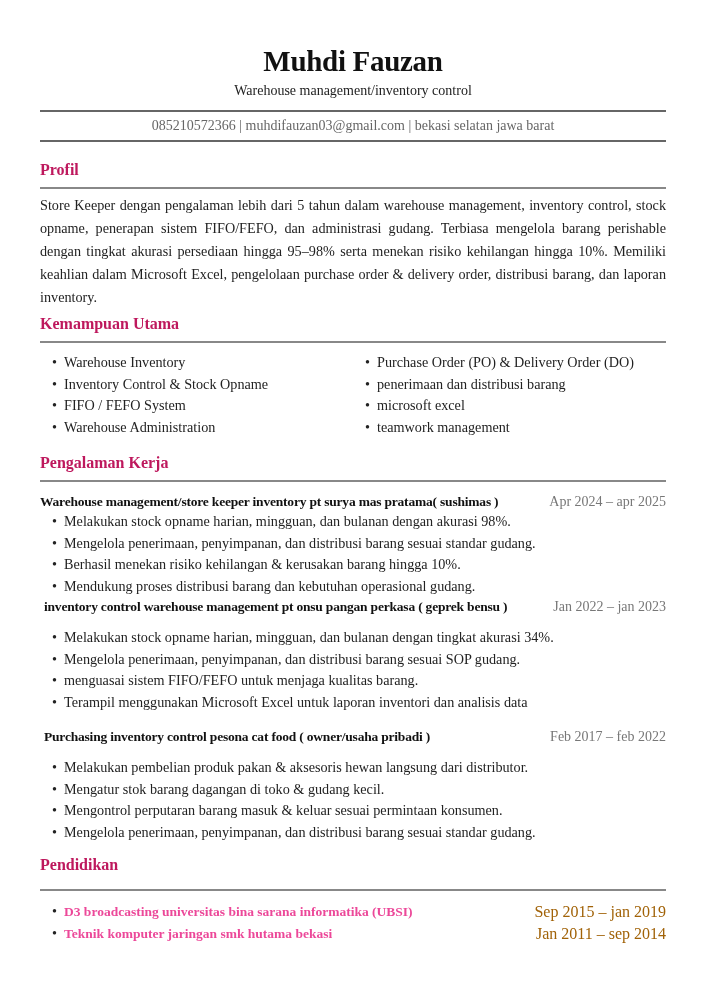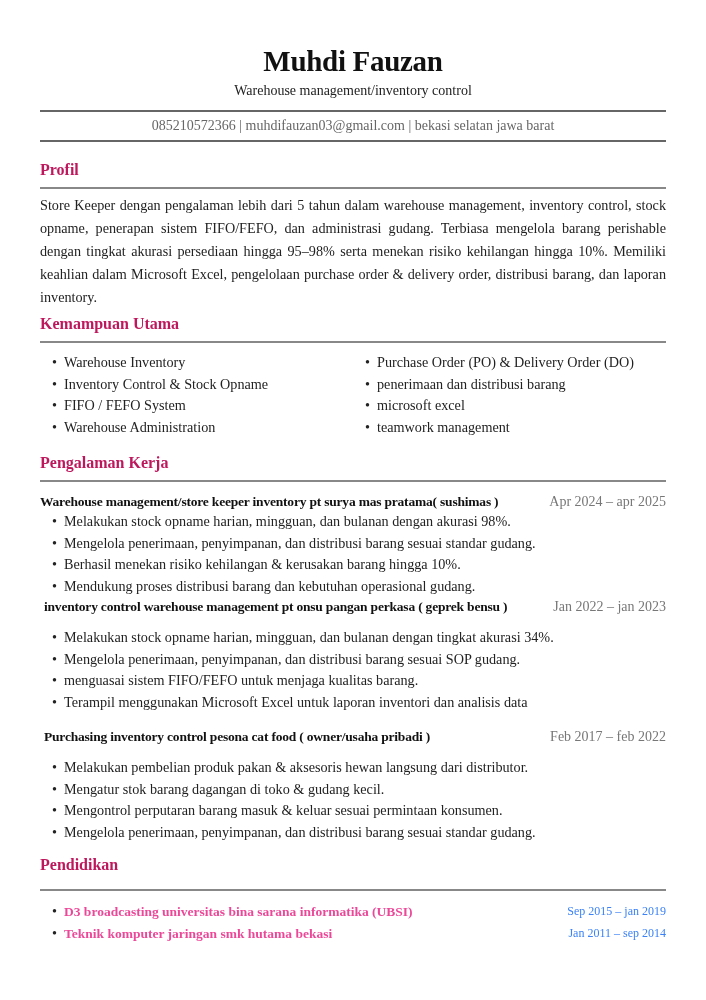--- a/index.html
+++ b/index.html
@@ -17,21 +17,21 @@
   ul { list-style: none; margin: 0; padding: 0; }
   li { position: relative; padding-left: 24px; font-size: 14.2px; line-height: 21.5px; color: #222; }
   li .bullet { position: absolute; left: 12px; top: 0; }
   .skills { display: flex; margin-top: 9px; }
   .skills ul { width: 325px; }
   .job-head { display: flex; justify-content: space-between; align-items: baseline; }
   .job-title { font-size: 13.5px; font-weight: bold; color: #111; letter-spacing: -0.2px; }
   .job-date { font-size: 14px; color: #777; white-space: nowrap; }
   .edu li { display: flex; justify-content: space-between; }
   .edu .edu-name { font-weight: bold; font-size: 13.5px; color: #ec4899; }
-  .edu .edu-date { color: #3b82f6; font-size: 12px; margin-left: 36px; }
+  .edu .edu-date { color: #a16207; font-size: 16px; margin-left: 36px; }
 </style>
 </head>
 <body>
 
 <div class="page">
 
   <div class="name">Muhdi Fauzan</div>
   <div class="headline">Warehouse management/inventory control</div>
   <div class="contact-bar">085210572366 | muhdifauzan03@gmail.com | bekasi selatan jawa barat</div>
 

